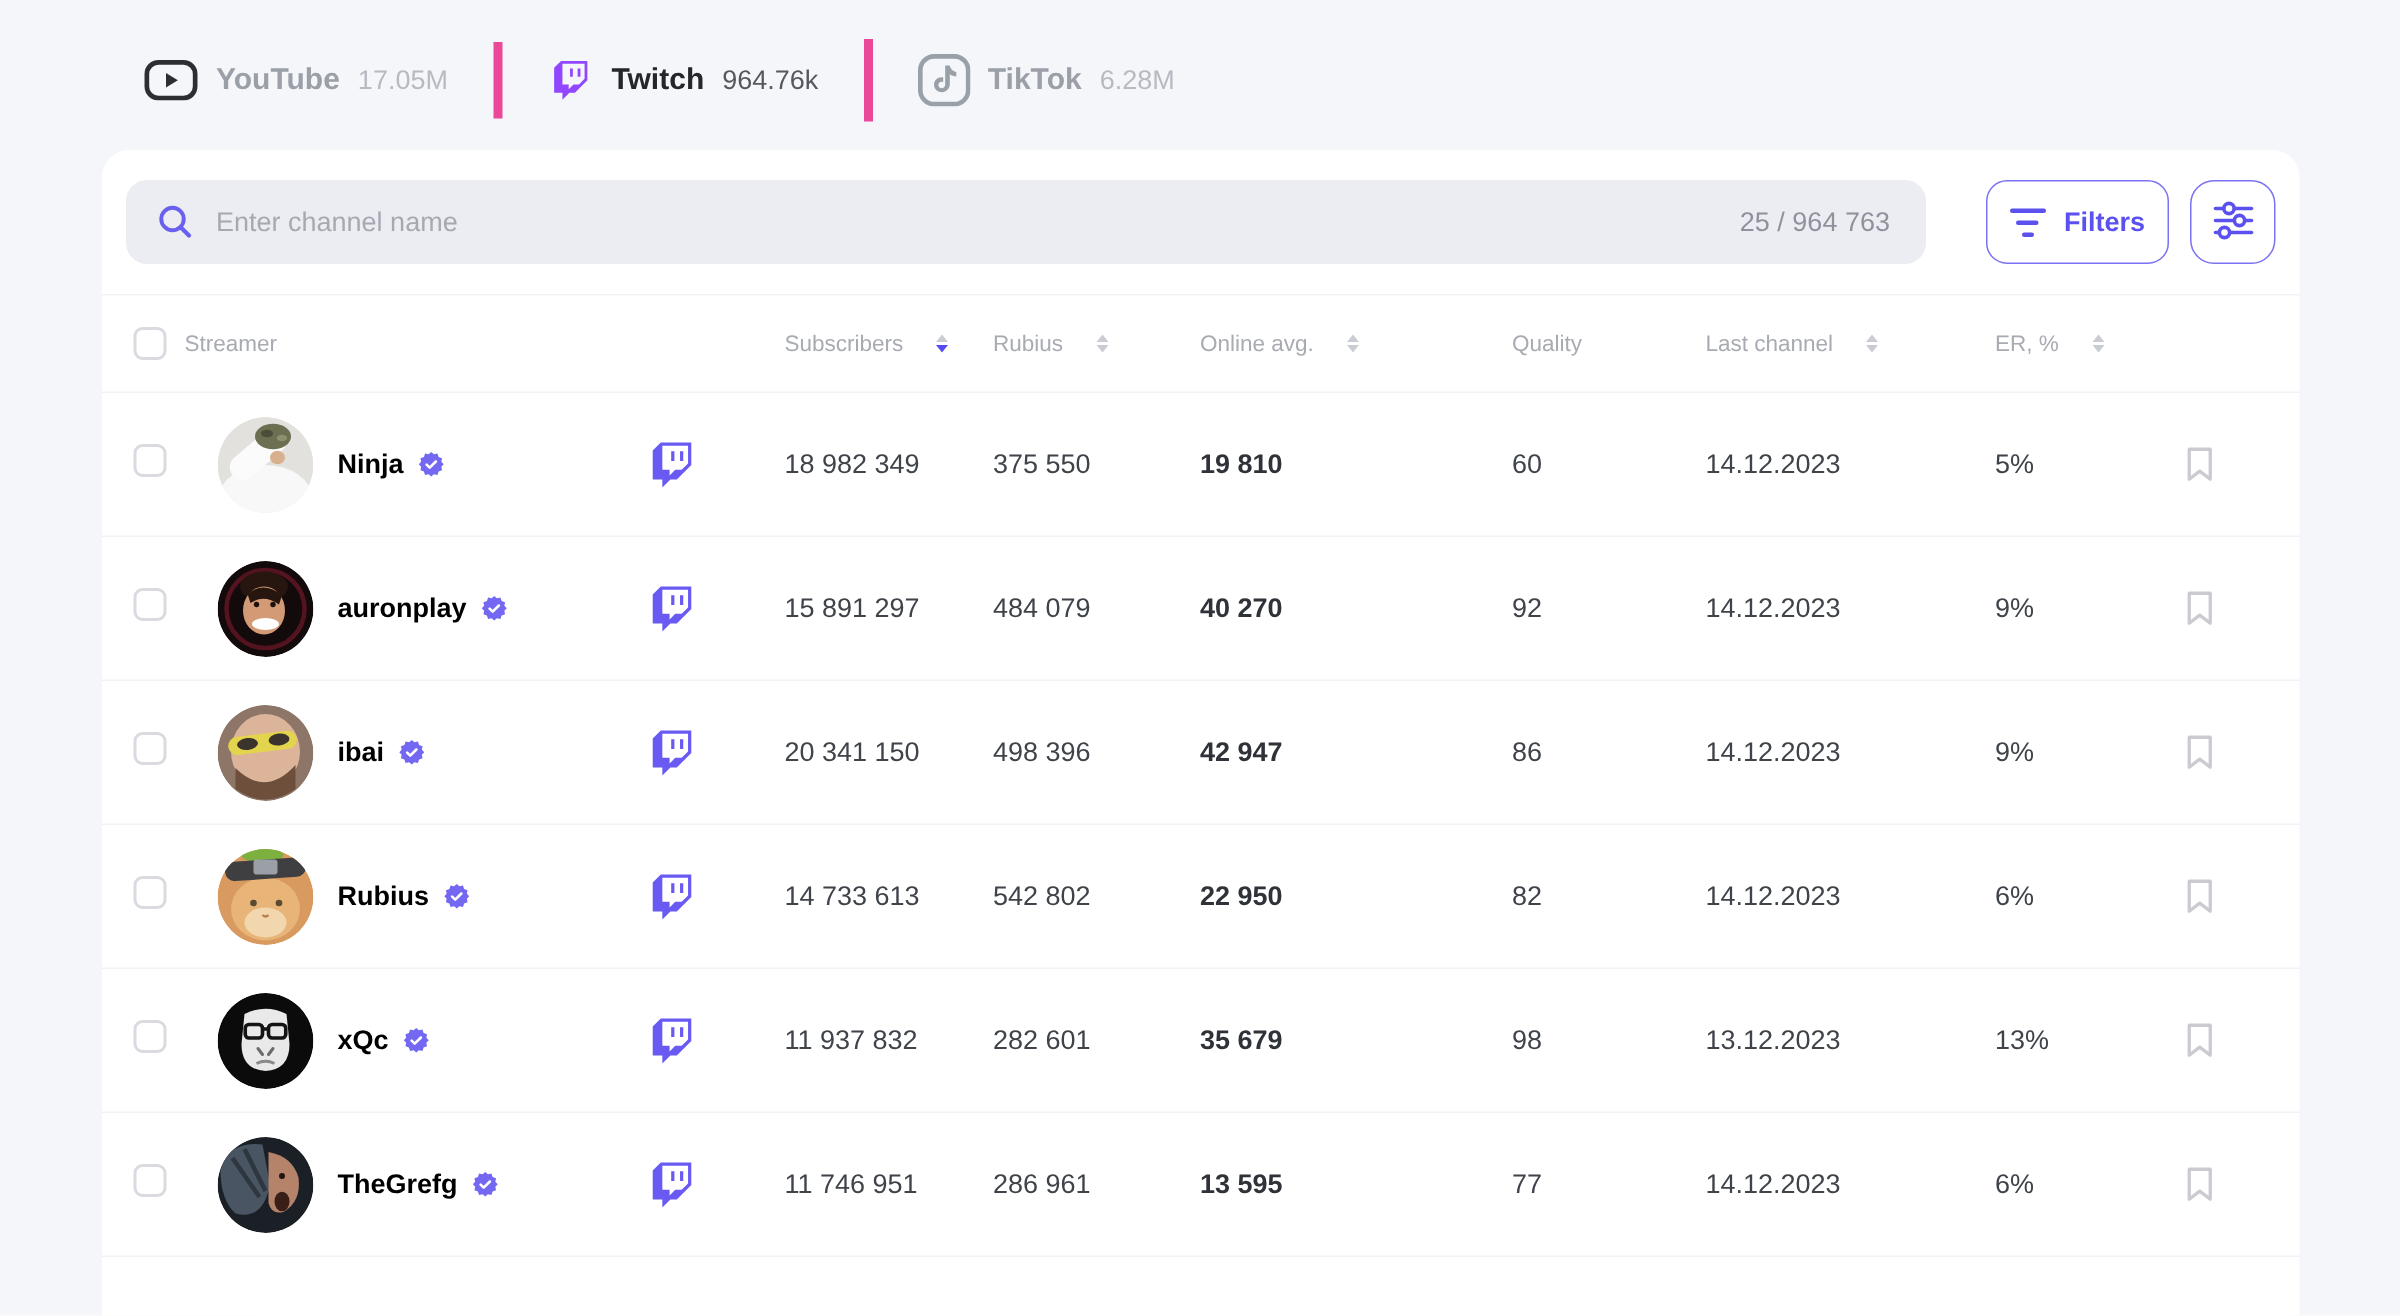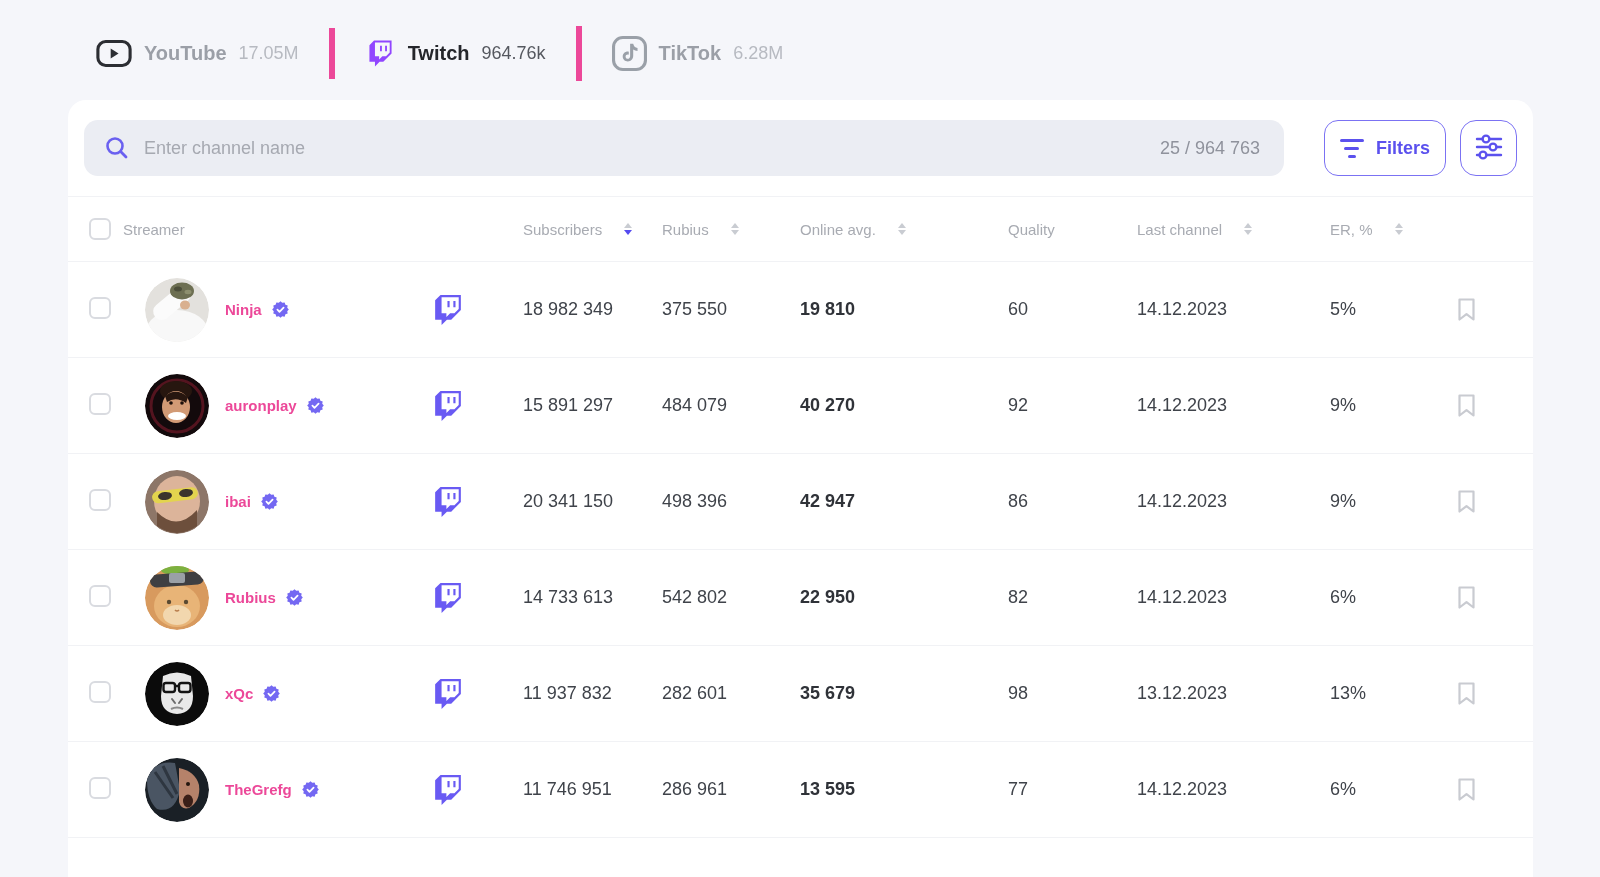--- a/index.html
+++ b/index.html
@@ -108,21 +108,21 @@
   .trow { height:96px; border-bottom:1px solid #f1f2f5; }
   .checkbox {
     width:22px; height:22px; border:2px solid #d9dbe0; border-radius:6px;
     background:#fff; display:inline-block; cursor:pointer;
   }
   .avatar {
     width:64px; height:64px; border-radius:50%; overflow:hidden; display:block;
   }
   .avatar svg { display:block; }
   .c-name { display:flex; align-items:center; gap:9px; padding-left:4px; }
-  .streamer-name { font-size:15px; font-weight:700; color:#ec4899; cursor:pointer; }
+  .streamer-name { font-size:18px; font-weight:700; color:#000000; cursor:pointer; }
   .badge { display:flex; }
   .c-platform { padding-left:12px; display:flex; }
   .row-twitch { display:flex; }
   .cell-num { font-size:18px; color:#3f434a; }
   .cell-bold { font-weight:700; color:#2f3238; }
   .c-bookmark { display:flex; justify-content:center; }
   .bookmark { display:flex; cursor:pointer; }
 </style>
 </head>
 <body>

